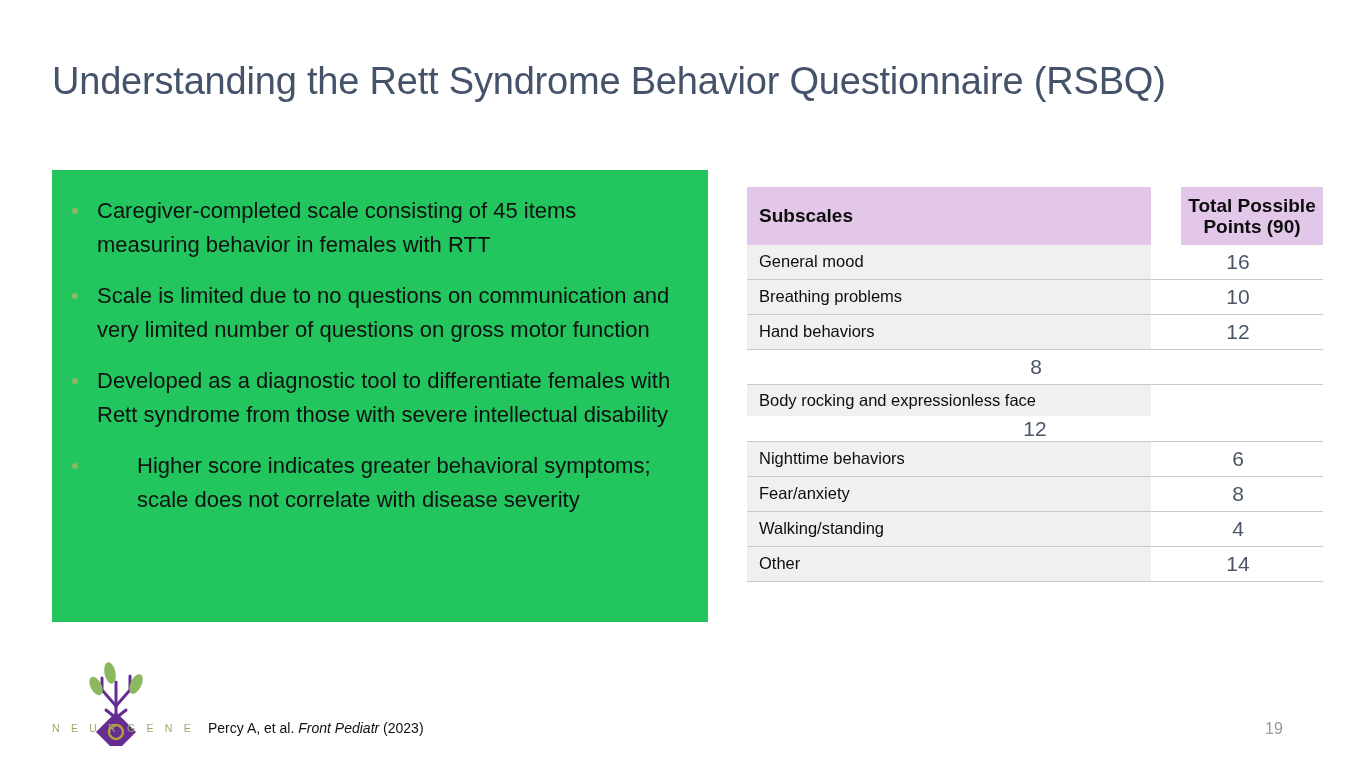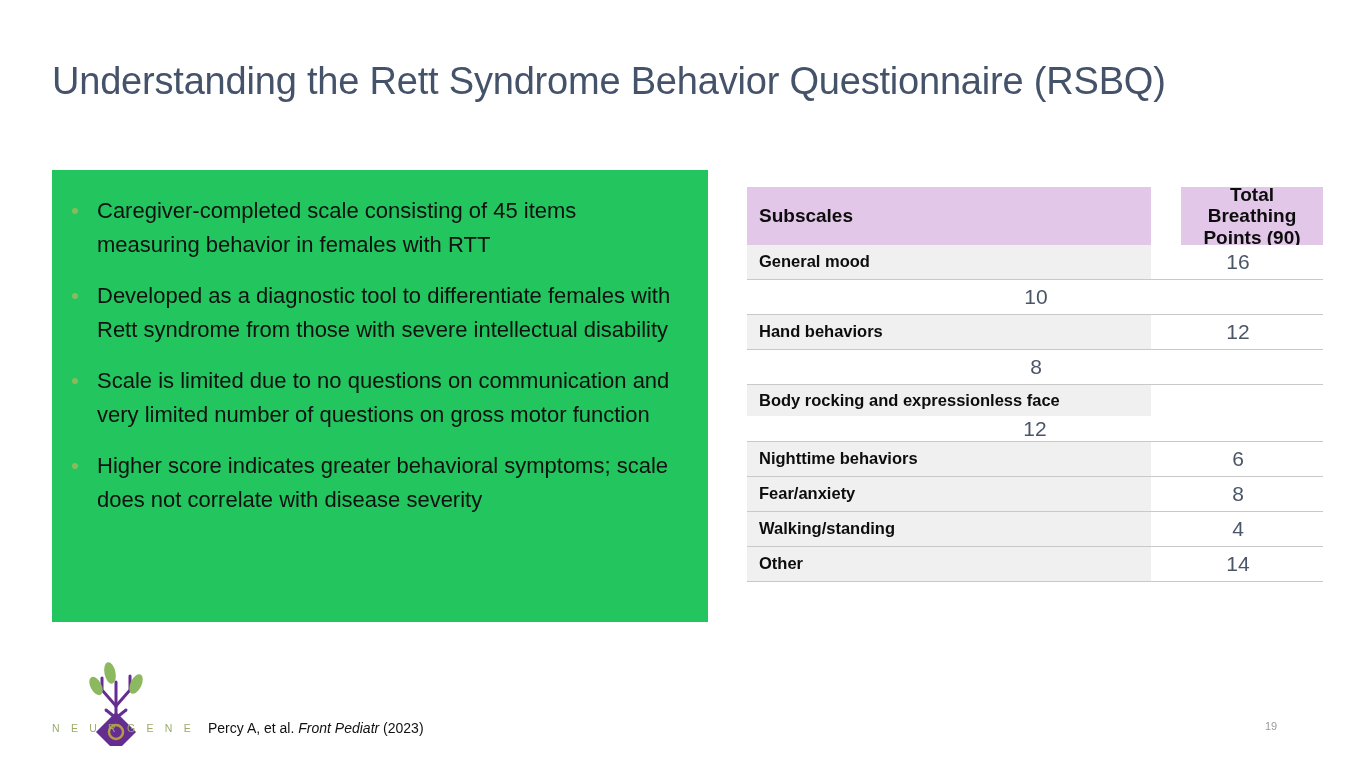--- a/index.html
+++ b/index.html
@@ -40,21 +40,21 @@
     height: 452px;
     background: #22c55e;
     padding: 24px 26px 10px 20px;
   }
   .bullet-list { list-style: none; }
   .bullet-item {
     display: flex;
     align-items: flex-start;
     margin-bottom: 17px;
   }
-  .bullet-item:last-child { margin-bottom: 12px; }
+  .bullet-item:last-child { margin-bottom: 12px; gap: 40px; }
   .bullet-dot {
     flex: 0 0 auto;
     width: 6px;
     height: 6px;
     border-radius: 50%;
     background: #8cb85f;
     margin-top: 14px;
     margin-right: 19px;
   }
   .bullet-text {
@@ -110,21 +110,21 @@
     border-bottom: 1px solid #c9c9c9;
   }
   .tbl-row:last-child { border-bottom: 1px solid #c9c9c9; }
   .tbl-cell-label {
     width: 404px;
     background: #f0f0f0;
     display: flex;
     align-items: center;
     padding: 5px 10px 5px 12px;
     font-size: 16.5px;
-    font-weight: bold;
+    font-weight: normal;
     color: #0d0d0d;
     line-height: 1.3;
   }
   .tbl-cell-gap {
     width: 2px;
     background: #ffffff;
   }
   .tbl-cell-value {
     flex: 1;
     background: #ffffff;
@@ -159,70 +159,71 @@
     left: 208px;
     top: 720px;
     font-size: 14px;
     color: #111111;
   }
   .citation .ital { font-style: italic; }
   .page-num {
     position: absolute;
     left: 1265px;
     top: 720px;
-    font-size: 11px;
+    font-size: 16px;
     color: #9b9b9b;
   }
 </style>
 </head>
 <body>
 
 <div class="slide">
 
   <div class="slide-title">Understanding the Rett Syndrome Behavior Questionnaire (RSBQ)</div>
 
   <div class="left-panel">
     <ul class="bullet-list">
       <li class="bullet-item">
         <span class="bullet-dot"></span>
         <span class="bullet-text">Caregiver-completed scale consisting of 45 items measuring behavior in females with RTT</span>
       </li>
       <li class="bullet-item">
         <span class="bullet-dot"></span>
+        <span class="bullet-text">Scale is limited due to no questions on communication and very limited number of questions on gross motor function</span>
+      </li>
+      <li class="bullet-item">
+        <span class="bullet-dot"></span>
         <span class="bullet-text">Developed as a diagnostic tool to differentiate females with Rett syndrome from those with severe intellectual disability</span>
-      </li>
-      <li class="bullet-item">
-        <span class="bullet-dot"></span>
-        <span class="bullet-text">Scale is limited due to no questions on communication and very limited number of questions on gross motor function</span>
       </li>
       <li class="bullet-item">
         <span class="bullet-dot"></span>
         <span class="bullet-text">Higher score indicates greater behavioral symptoms; scale does not correlate with disease severity</span>
       </li>
     </ul>
   </div>
 
   <div class="rsbq-table">
     <div class="tbl-head">
       <div class="tbl-head-left">Subscales</div>
       <div class="tbl-head-gap"></div>
       <div class="tbl-head-right">
         <span>
-          <span>Total Breathing</span><br>
+          <span>Total Possible</span><br>
           <span>Points (90)</span>
         </span>
       </div>
     </div>
     <div class="tbl-body">
       <div class="tbl-row">
         <div class="tbl-cell-label">General mood</div>
         <div class="tbl-cell-gap"></div>
         <div class="tbl-cell-value">16</div>
       </div>
       <div class="tbl-row">
+        <div class="tbl-cell-label">Breathing problems</div>
         <div class="tbl-cell-gap"></div>
         <div class="tbl-cell-value">10</div>
       </div>
       <div class="tbl-row">
         <div class="tbl-cell-label">Hand behaviors</div>
         <div class="tbl-cell-gap"></div>
         <div class="tbl-cell-value">12</div>
       </div>
       <div class="tbl-row">
         <div class="tbl-cell-gap"></div>

